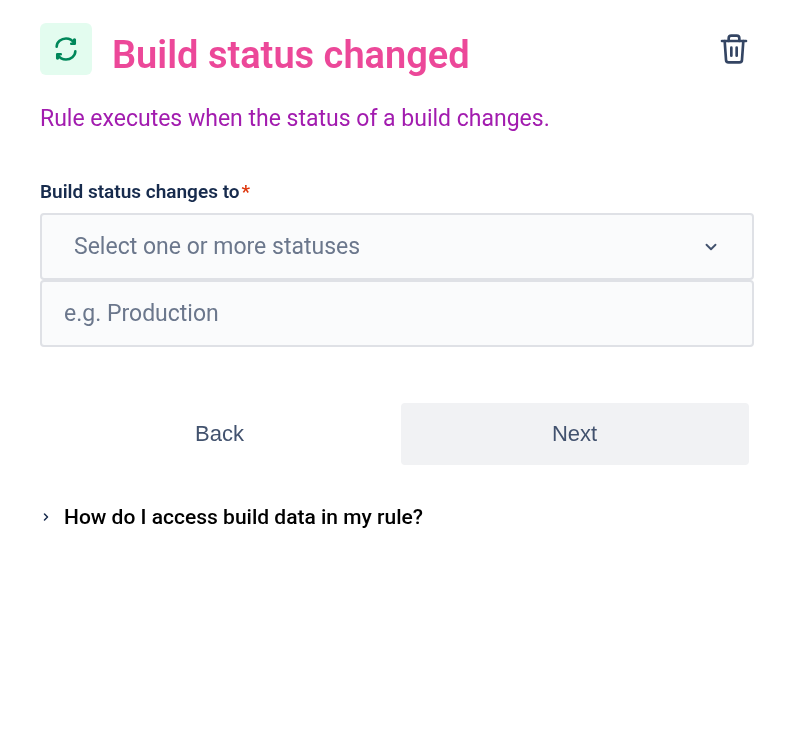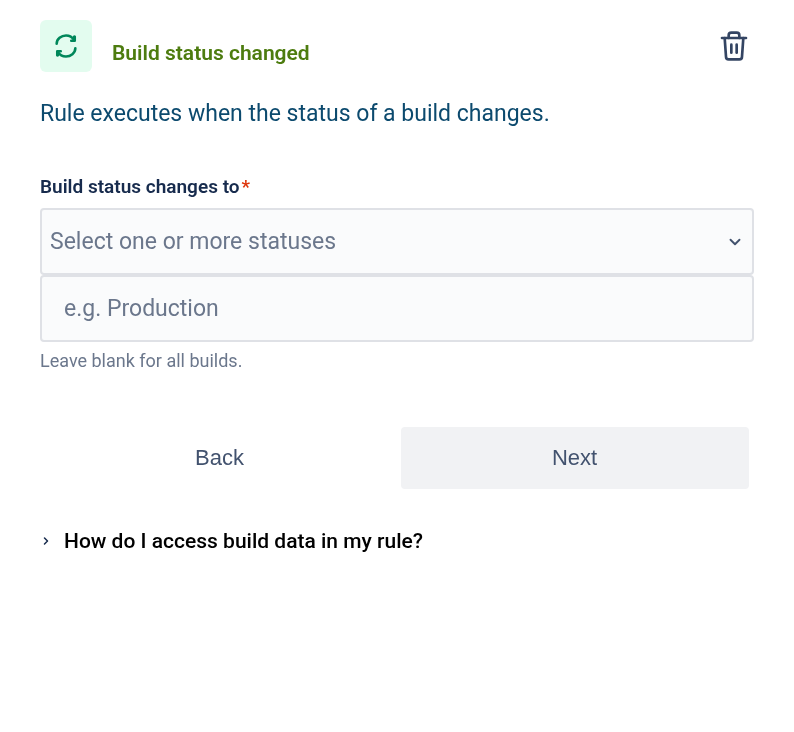--- a/index.html
+++ b/index.html
@@ -28,58 +28,58 @@
     .icon-badge {
       width: 52px;
       height: 52px;
       background: #e3fcef;
       border-radius: 6px;
       display: flex;
       align-items: center;
       justify-content: center;
     }
     .page-title {
-      font-size: 21px;
+      font-size: 38px;
       font-weight: 600;
-      color: #4d7c0f;
+      color: #ec4899;
       margin-top: 13px;
     }
     .trash-btn {
       background: transparent;
       border: none;
       cursor: pointer;
       padding: 4px;
       display: flex;
       align-items: center;
       justify-content: center;
     }
     .description {
       font-size: 23px;
-      color: #0c4a6e;
+      color: #a21caf;
       margin-bottom: 48px;
     }
     .field-group {
     }
     .field-label {
       font-size: 19px;
       font-weight: 600;
       color: #172b4d;
       margin-bottom: 10px;
       display: block;
     }
     .required {
       color: #de350b;
       margin-left: 2px;
     }
     .select-box {
       width: 100%;
       border: 2px solid #dfe1e6;
       border-radius: 4px;
       background: #fafbfc;
-      padding: 18px 8px;
+      padding: 18px 32px;
       display: flex;
       align-items: center;
       justify-content: space-between;
       cursor: pointer;
     }
     .select-placeholder {
       font-size: 23px;
       color: #6b778c;
     }
     .chevron-down {
@@ -178,21 +178,20 @@
   <div class="select-box">
     <span class="select-placeholder">Select one or more statuses</span>
     <svg class="chevron-down" width="18" height="18" viewBox="0 0 24 24" fill="none">
       <path d="M6 9l6 6 6-6" stroke="#42526e" stroke-width="2.5" stroke-linecap="round" stroke-linejoin="round"></path>
     </svg>
   </div>
 </div>
 
 <div class="field-group">
   <input type="text" class="text-input" placeholder="e.g. Production" style="">
-  <div class="helper-text">Leave blank for all builds.</div>
 </div>
 
 <div class="button-row">
   <button class="btn btn-back">Back</button>
   <button class="btn btn-next">Next</button>
 </div>
 
 <div class="help-link">
   <svg class="chevron-right" width="12" height="12" viewBox="0 0 24 24" fill="none">
     <path d="M9 6l6 6-6 6" stroke="#172b4d" stroke-width="3" stroke-linecap="round" stroke-linejoin="round"></path>

